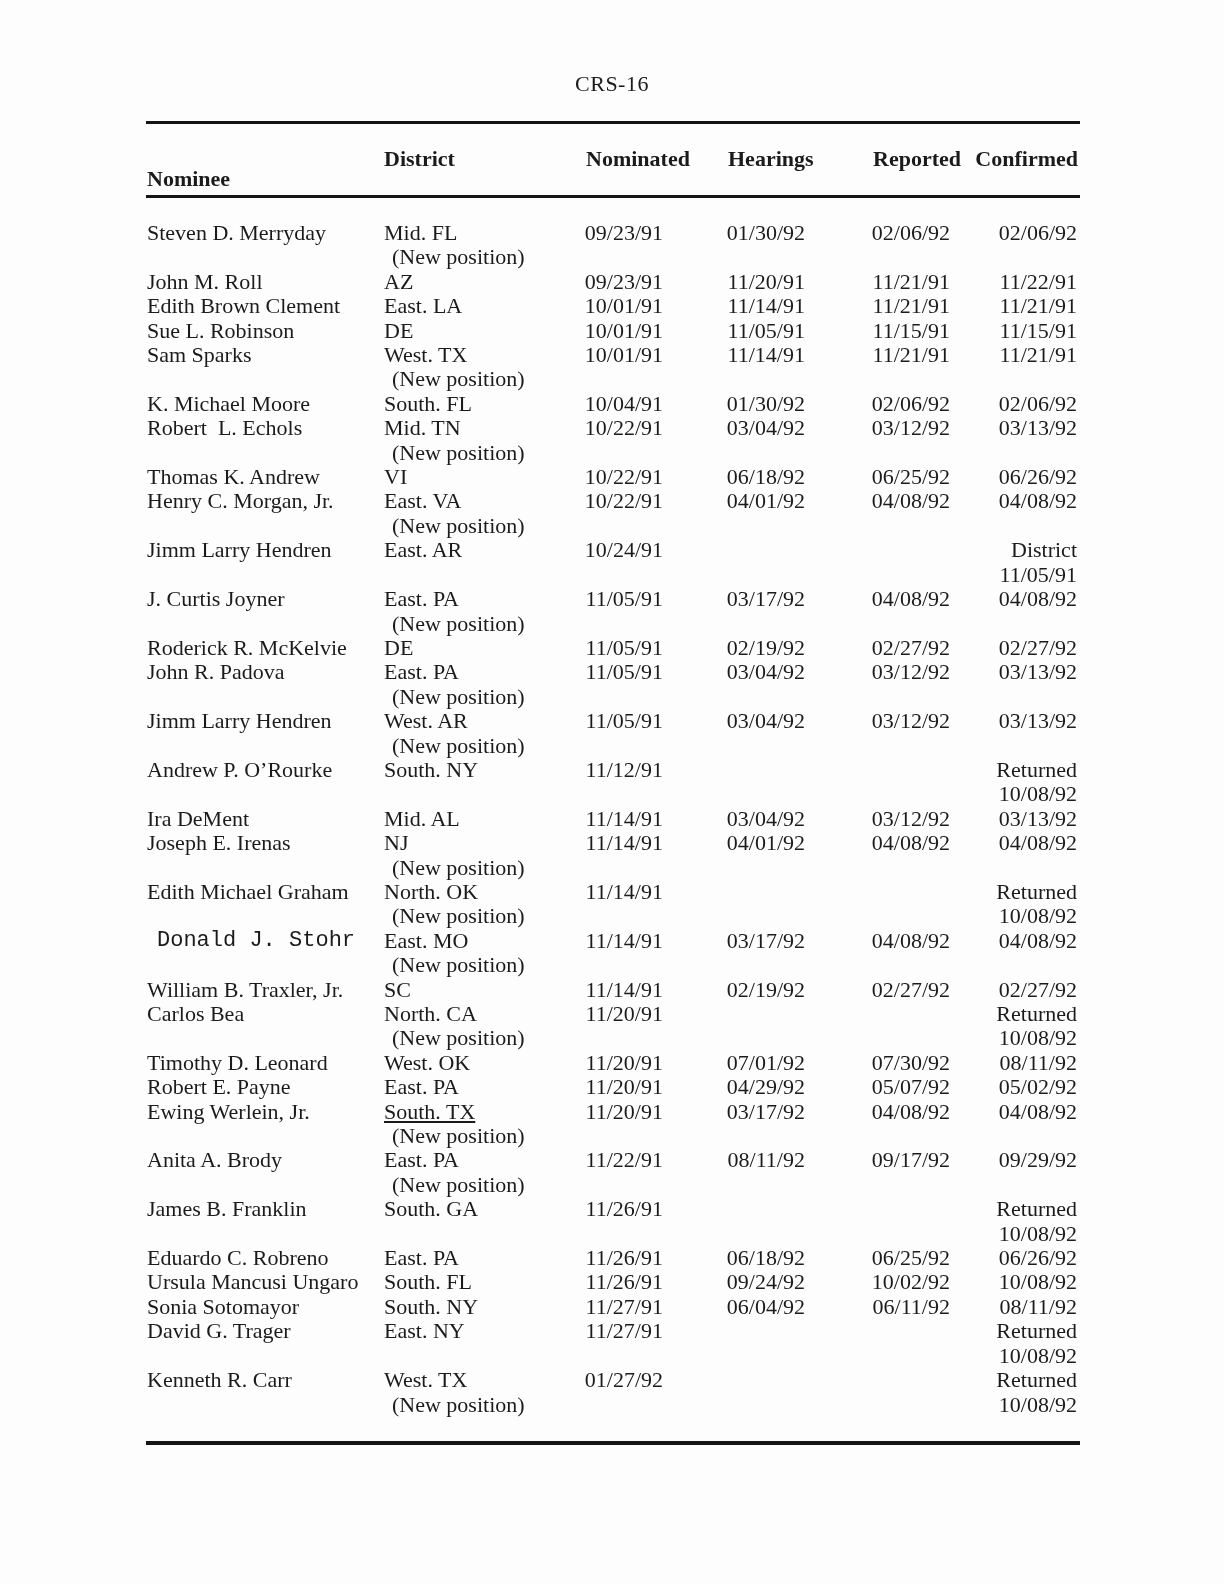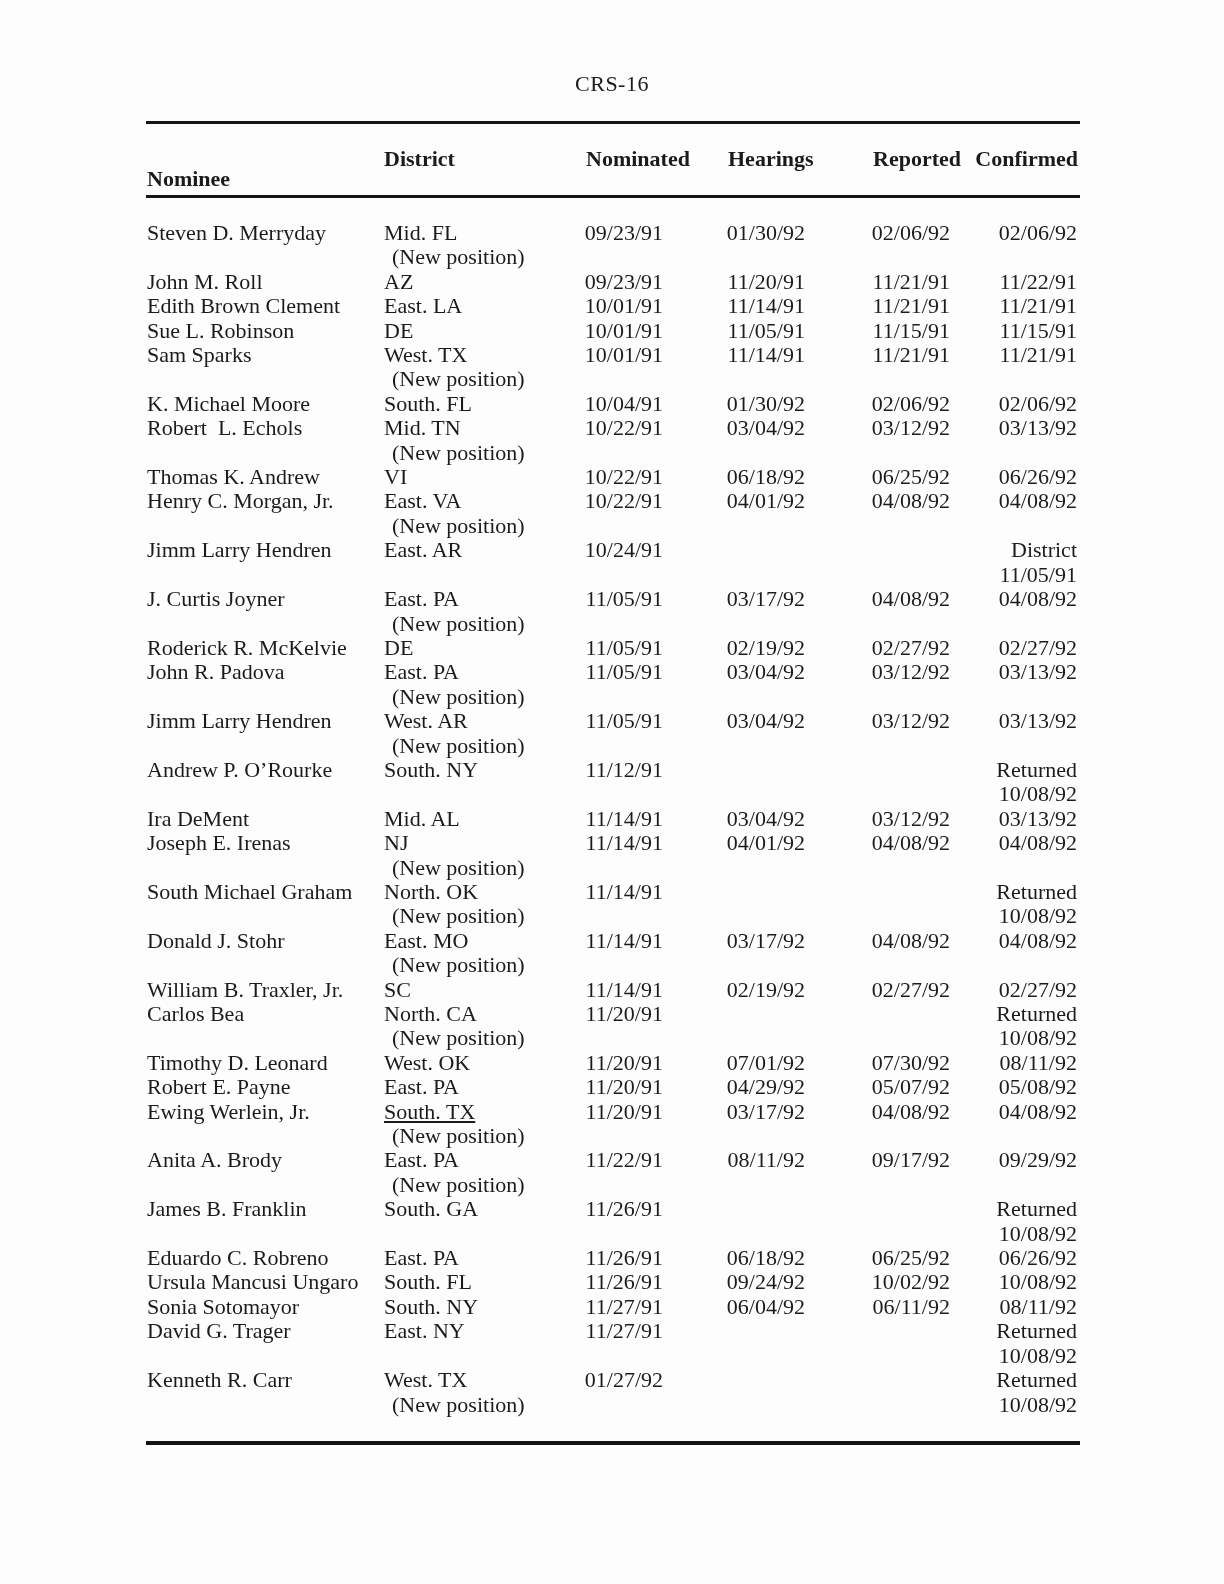--- a/index.html
+++ b/index.html
@@ -277,33 +277,33 @@
         <span class="cell" style="right: 419px;">04/01/92</span>
         <span class="cell" style="right: 274px;">04/08/92</span>
         <span class="cell" style="right: 147px;">04/08/92</span>
       </div>
       <div class="line">
         <span class="cell" style="left: 392px;">(New position)</span>
       </div>
     </div>
     <div>
       <div class="line">
-        <span class="cell" style="left: 147px;">South Michael Graham</span>
+        <span class="cell" style="left: 147px;">Edith Michael Graham</span>
         <span class="cell" style="left: 384px;">North. OK</span>
         <span class="cell" style="right: 561px;">11/14/91</span>
         <span class="cell" style="right: 147px;">Returned</span>
       </div>
       <div class="line">
         <span class="cell" style="left: 392px;">(New position)</span>
         <span class="cell" style="right: 147px;">10/08/92</span>
       </div>
     </div>
     <div>
       <div class="line">
-        <span class="cell" style="left: 147px;">Donald J. Stohr</span>
+        <span class="cell" style="left: 157px; font-family: Liberation Mono, monospace;">Donald J. Stohr</span>
         <span class="cell" style="left: 384px;">East. MO</span>
         <span class="cell" style="right: 561px;">11/14/91</span>
         <span class="cell" style="right: 419px;">03/17/92</span>
         <span class="cell" style="right: 274px;">04/08/92</span>
         <span class="cell" style="right: 147px;">04/08/92</span>
       </div>
       <div class="line">
         <span class="cell" style="left: 392px;">(New position)</span>
       </div>
     </div>
@@ -339,21 +339,21 @@
         <span class="cell" style="right: 147px;">08/11/92</span>
       </div>
     </div>
     <div>
       <div class="line">
         <span class="cell" style="left: 147px;">Robert E. Payne</span>
         <span class="cell" style="left: 384px;">East. PA</span>
         <span class="cell" style="right: 561px;">11/20/91</span>
         <span class="cell" style="right: 419px;">04/29/92</span>
         <span class="cell" style="right: 274px;">05/07/92</span>
-        <span class="cell" style="right: 147px;">05/08/92</span>
+        <span class="cell" style="right: 147px;">05/02/92</span>
       </div>
     </div>
     <div>
       <div class="line">
         <span class="cell" style="left: 147px;">Ewing Werlein, Jr.</span>
         <span class="cell" style="left: 384px; text-decoration: underline;">South. TX</span>
         <span class="cell" style="right: 561px;">11/20/91</span>
         <span class="cell" style="right: 419px;">03/17/92</span>
         <span class="cell" style="right: 274px;">04/08/92</span>
         <span class="cell" style="right: 147px;">04/08/92</span>

